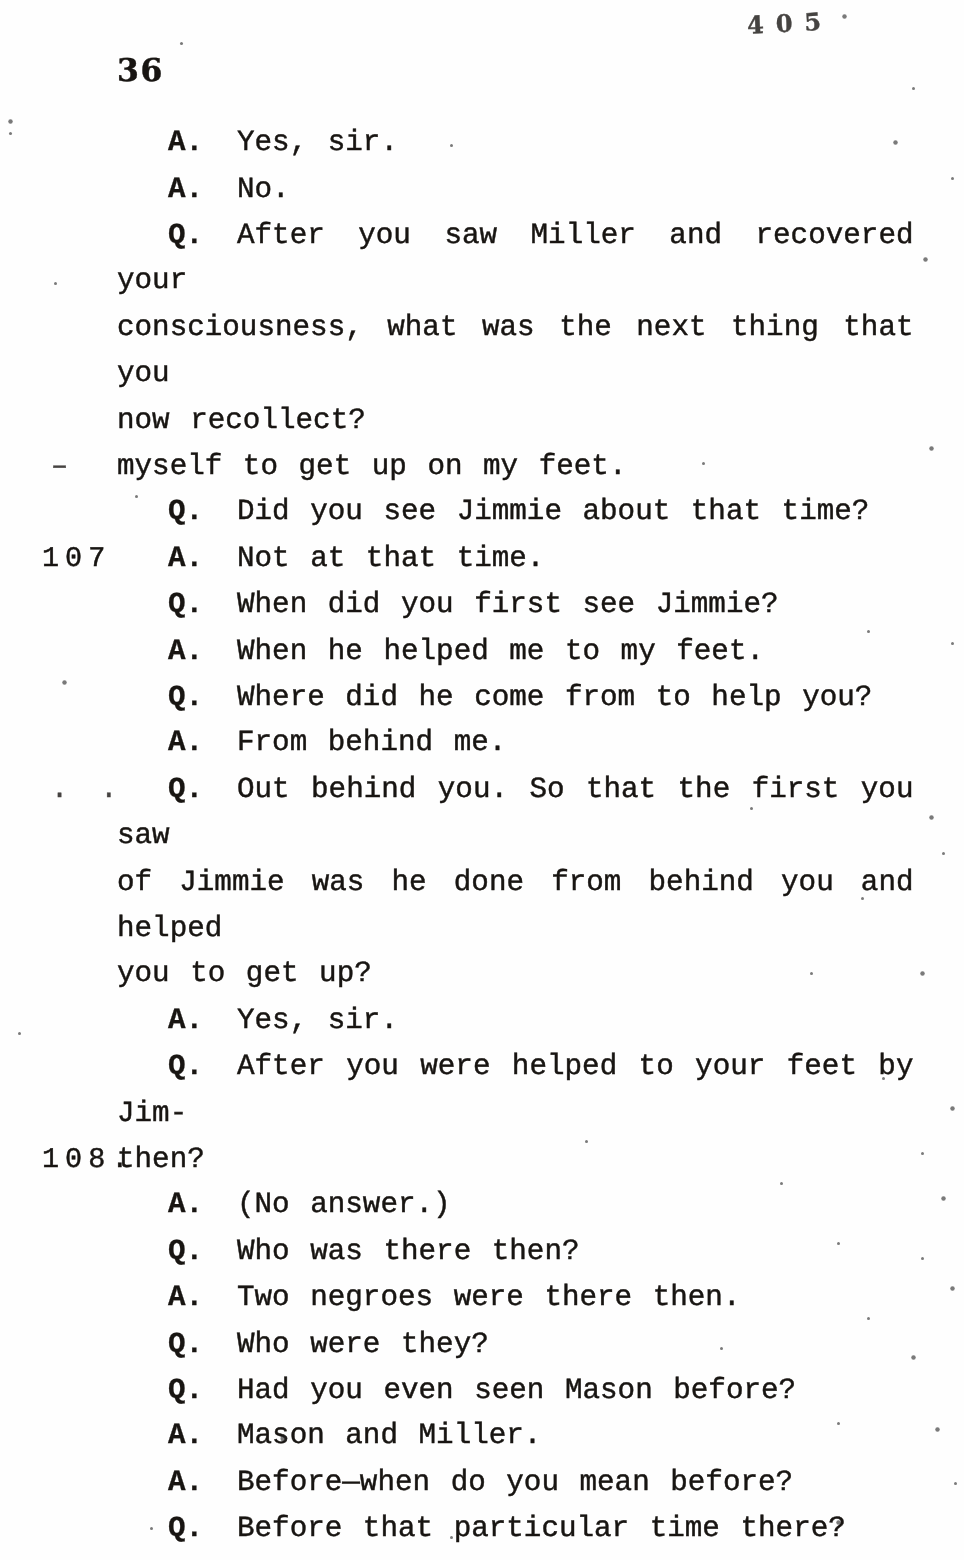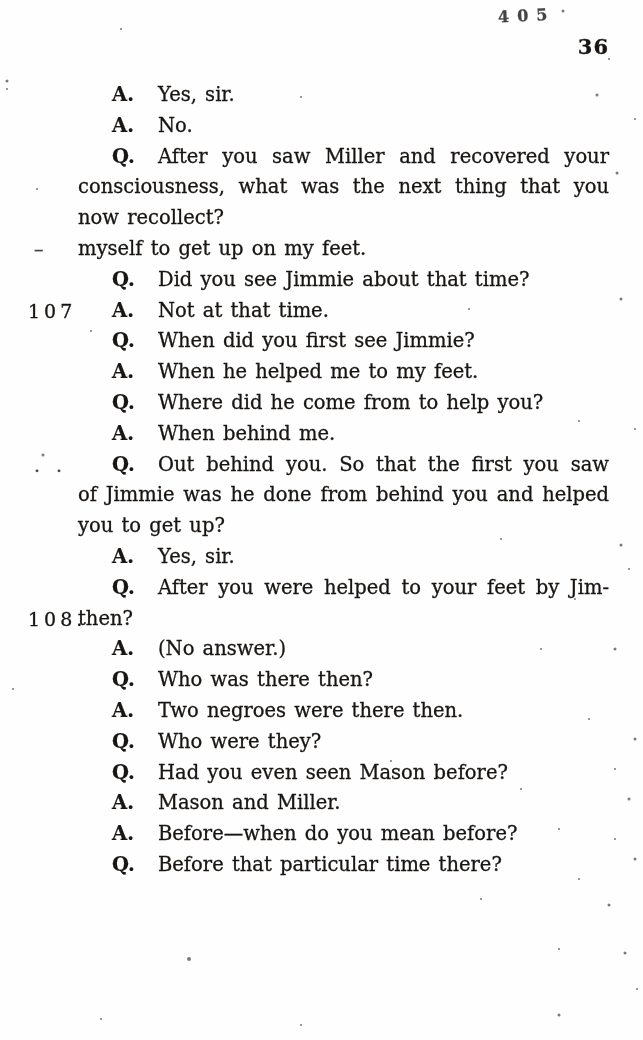--- a/index.html
+++ b/index.html
@@ -21,36 +21,36 @@
     font-weight: bold;
     letter-spacing: 8px;
     opacity: 0.8;
     transform: rotate(-3deg);
   }
   .page-number {
     position: absolute;
     top: 34px;
     left: 78px;
     width: 531px;
-    text-align: right;
+    text-align: left;
     font-size: 21px;
     font-weight: bold;
     letter-spacing: 1px;
   }
   .text-block {
     position: absolute;
     top: 80px;
     left: 78px;
     width: 531px;
     font-size: 19.5px;
     line-height: 30.8px;
     word-spacing: 2px;
   }
   .entry { margin: 0; }
-  .line { position: relative; text-align: justify; }
+  .line { position: relative; text-align: justify; font-family: Liberation Mono, monospace; }
   .line.just { text-align-last: justify; }
   .line.first { text-indent: 34px; }
   .speaker {
     display: inline-block;
     width: 46px;
     text-indent: 0;
     font-weight: bold;
     -webkit-text-stroke: 0.2px #181512;
   }
   .margin-note {
@@ -124,21 +124,21 @@
       <div class="entry">
         <div class="line first"><span class="speaker">Q.</span><span>When did you first see Jimmie?</span></div>
       </div>
       <div class="entry">
         <div class="line first"><span class="speaker">A.</span><span>When he helped me to my feet.</span></div>
       </div>
       <div class="entry">
         <div class="line first"><span class="speaker">Q.</span><span>Where did he come from to help you?</span></div>
       </div>
       <div class="entry">
-        <div class="line first"><span class="speaker">A.</span><span>When behind me.</span></div>
+        <div class="line first"><span class="speaker">A.</span><span>From behind me.</span></div>
       </div>
       <div class="entry">
         <div class="line first just"><span class="margin-note sym">. .</span><span class="speaker">Q.</span><span>Out behind you.  So that the first you saw</span></div>
         <div class="line just"><span>of Jimmie was he done from behind you and helped</span></div>
         <div class="line"><span>you to get up?</span></div>
       </div>
       <div class="entry">
         <div class="line first"><span class="speaker">A.</span><span>Yes, sir.</span></div>
       </div>
       <div class="entry">

